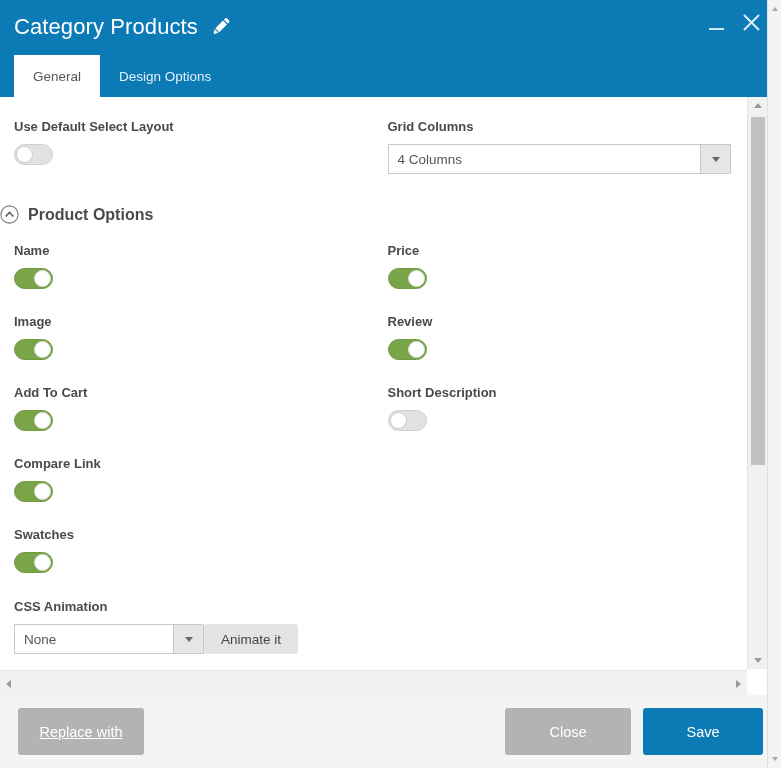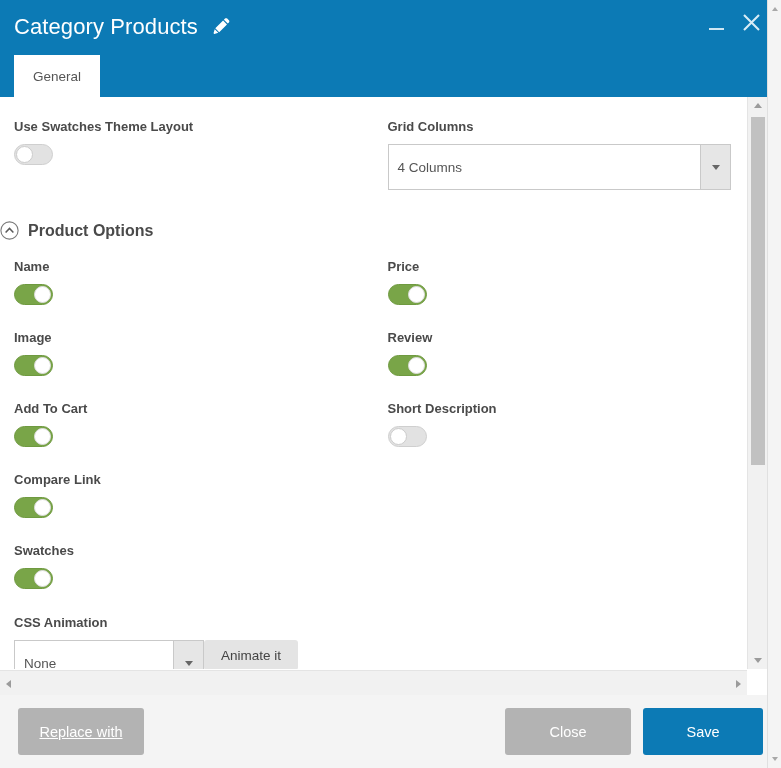--- a/index.html
+++ b/index.html
@@ -172,21 +172,21 @@
   .section-head .circ-icon svg { display: block; }
   .section-head .sh-label {
     font-size: 16px;
     font-weight: bold;
     color: #4a4a4a;
   }
 
   
   .select-wrap {
     display: flex;
-    height: 46px;
+    height: 30px;
     width: 100%;
     max-width: 347px;
   }
   .select-wrap.narrow { max-width: 190px; }
   .select-value {
     flex: 1 1 auto;
     border: 1px solid #c9c9c9;
     border-right: none;
     background: #ffffff;
     font-size: 13.5px;
@@ -396,32 +396,35 @@
         <svg width="21" height="21" viewBox="0 0 21 21">
           <path d="M3 3 L18 18 M18 3 L3 18" stroke="#d9ecf6" stroke-width="2.1" fill="none"></path>
         </svg>
       </div>
     </div>
 
     <div class="tabs">
       <div class="tab active">
         <span>General</span>
       </div>
+      <div class="tab">
+        <span>Design Options</span>
+      </div>
     </div>
   </div>
 
   <div class="modal-body">
 
     <div class="content-pane">
       <div class="form-grid">
 
         <div class="row">
           <div class="col">
             <div class="field-block">
-              <div class="field-label">Use Swatches Theme Layout</div>
+              <div class="field-label">Use Default Select Layout</div>
               <div class="toggle">
                 <span class="knob"></span>
               </div>
             </div>
           </div>
           <div class="col">
             <div class="field-block">
               <div class="field-label">Grid Columns</div>
               <div class="select-wrap">
                 <div class="select-value">4 Columns</div>

